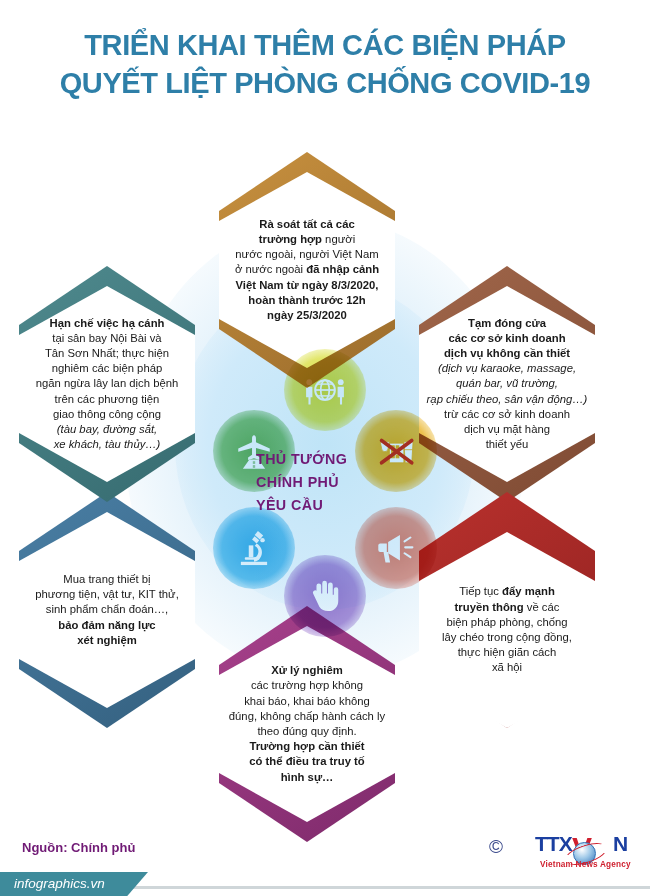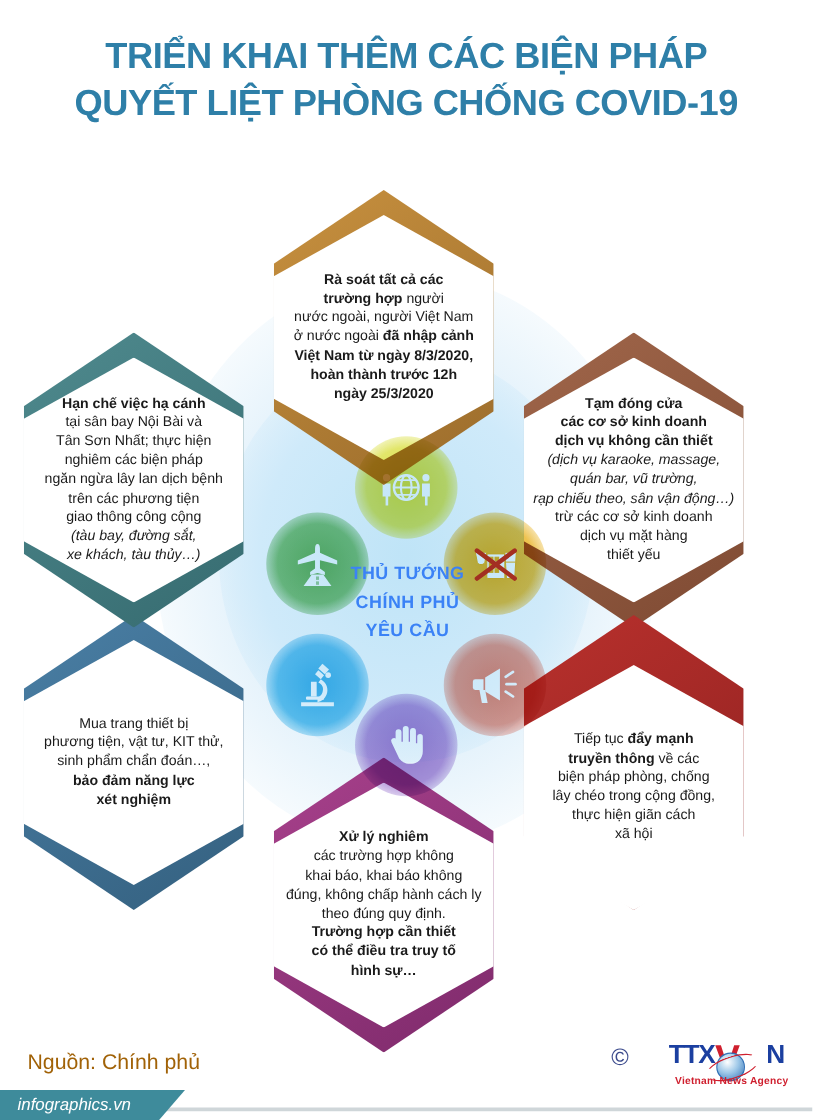--- a/index.html
+++ b/index.html
@@ -75,44 +75,44 @@
   .hex-left       { left: 19px;  top: 362px; }
   .hex-topleft    { left: 19px;  top: 136px; }
 
   
   .hub {
     position: absolute; left: 180px; top: 225px;
     width: 290px; height: 260px;
   }
   .hub-label {
     position: absolute; left: 76px; top: 93px;
-    width: 140px; text-align: center;
+    width: 140px; 
     font-weight: bold; font-size: 14.3px; line-height: 23px;
-    color: #3b82f6; letter-spacing: 0.4px;
+    color: #701a75; letter-spacing: 0.4px;
     z-index: 6;
   }
   .icon-bubble {
     position: absolute;
     width: 82px; height: 82px; border-radius: 50%;
     display: flex; align-items: center; justify-content: center;
     mix-blend-mode: multiply;
   }
   .icon-bubble svg { width: 42px; height: 42px; display: block; }
   .ib-globe  { left: 104px; top: -6px;  background: radial-gradient(circle at 50% 50%, #d9de4a 0%, #e2e66a 55%, rgba(226,230,106,0.25) 78%, rgba(255,255,255,0) 100%); }
   .ib-plane  { left: 33px;  top: 55px;  background: radial-gradient(circle at 50% 50%, #62b566 0%, #7cc47f 55%, rgba(124,196,127,0.25) 78%, rgba(255,255,255,0) 100%); }
   .ib-noshop { left: 175px; top: 55px;  background: radial-gradient(circle at 50% 50%, #e8b42c 0%, #edc24f 55%, rgba(237,194,79,0.25) 78%, rgba(255,255,255,0) 100%); }
   .ib-micro  { left: 33px;  top: 152px; background: radial-gradient(circle at 50% 50%, #3fb7ea 0%, #62c6ef 55%, rgba(98,198,239,0.25) 78%, rgba(255,255,255,0) 100%); }
   .ib-mega   { left: 175px; top: 152px; background: radial-gradient(circle at 50% 50%, #e8897a 0%, #ec9d90 55%, rgba(236,157,144,0.25) 78%, rgba(255,255,255,0) 100%); }
   .ib-hand   { left: 104px; top: 200px; background: radial-gradient(circle at 50% 50%, #a07fd0 0%, #b194da 55%, rgba(177,148,218,0.25) 78%, rgba(255,255,255,0) 100%); }
 
   
   .footer { position: absolute; left: 0; top: 820px; width: 650px; height: 76px; }
   .source {
     position: absolute; left: 22px; top: 20px;
-    font-weight: normal; font-size: 17px; color: #a16207;
+    font-weight: bold; font-size: 13px; color: #701a75;
   }
   .banner {
     position: absolute; left: 0; top: 52px;
     width: 148px; height: 24px;
     background: #3E8B9B;
     clip-path: polygon(0 0, 100% 0, 86% 100%, 0 100%);
   }
   .banner-rule {
     position: absolute; left: 130px; top: 66px; width: 520px; height: 3px;
     background: #cfd6d9;

